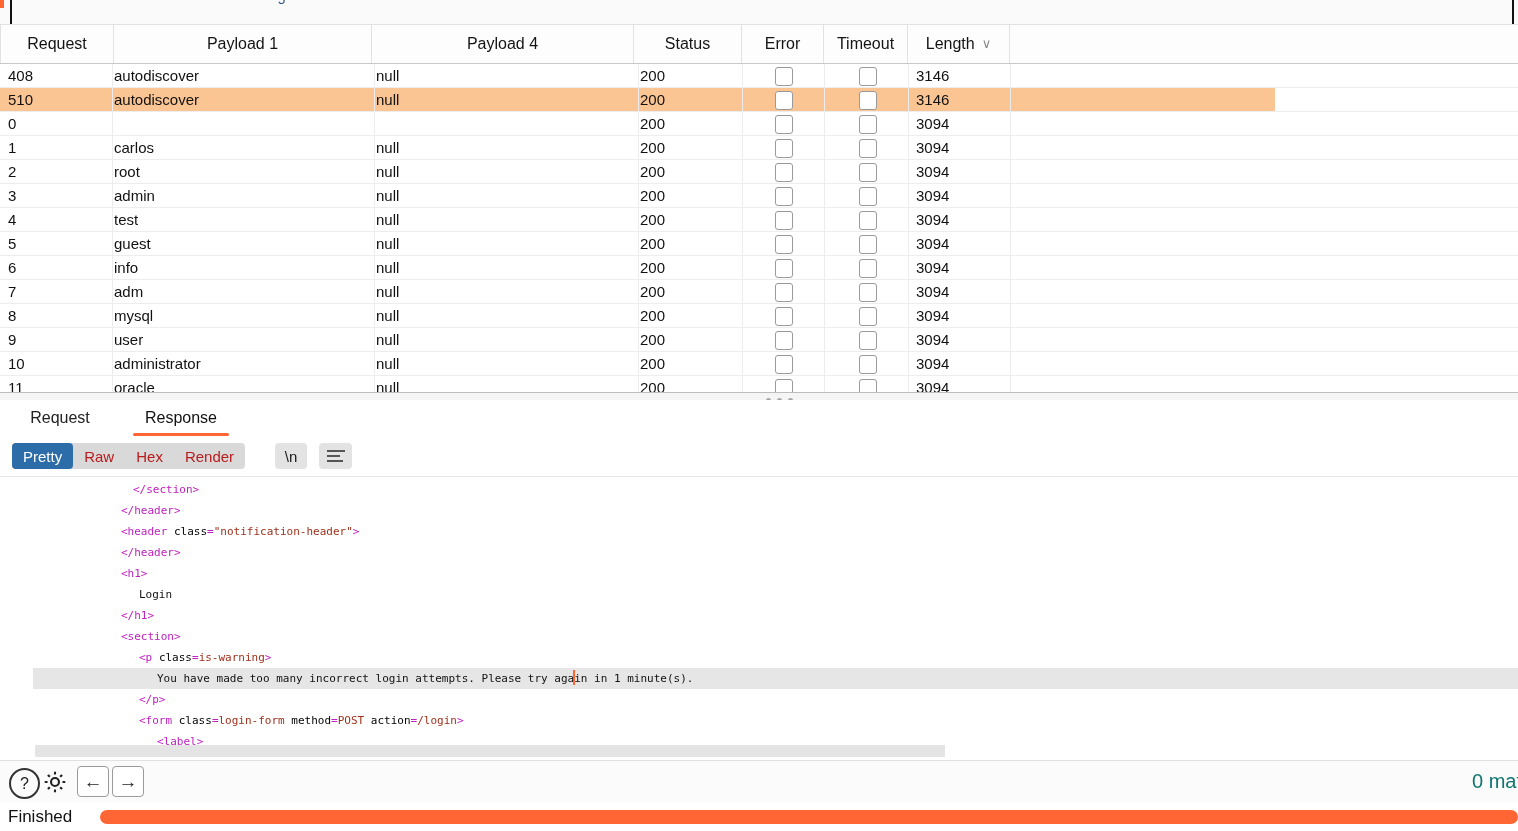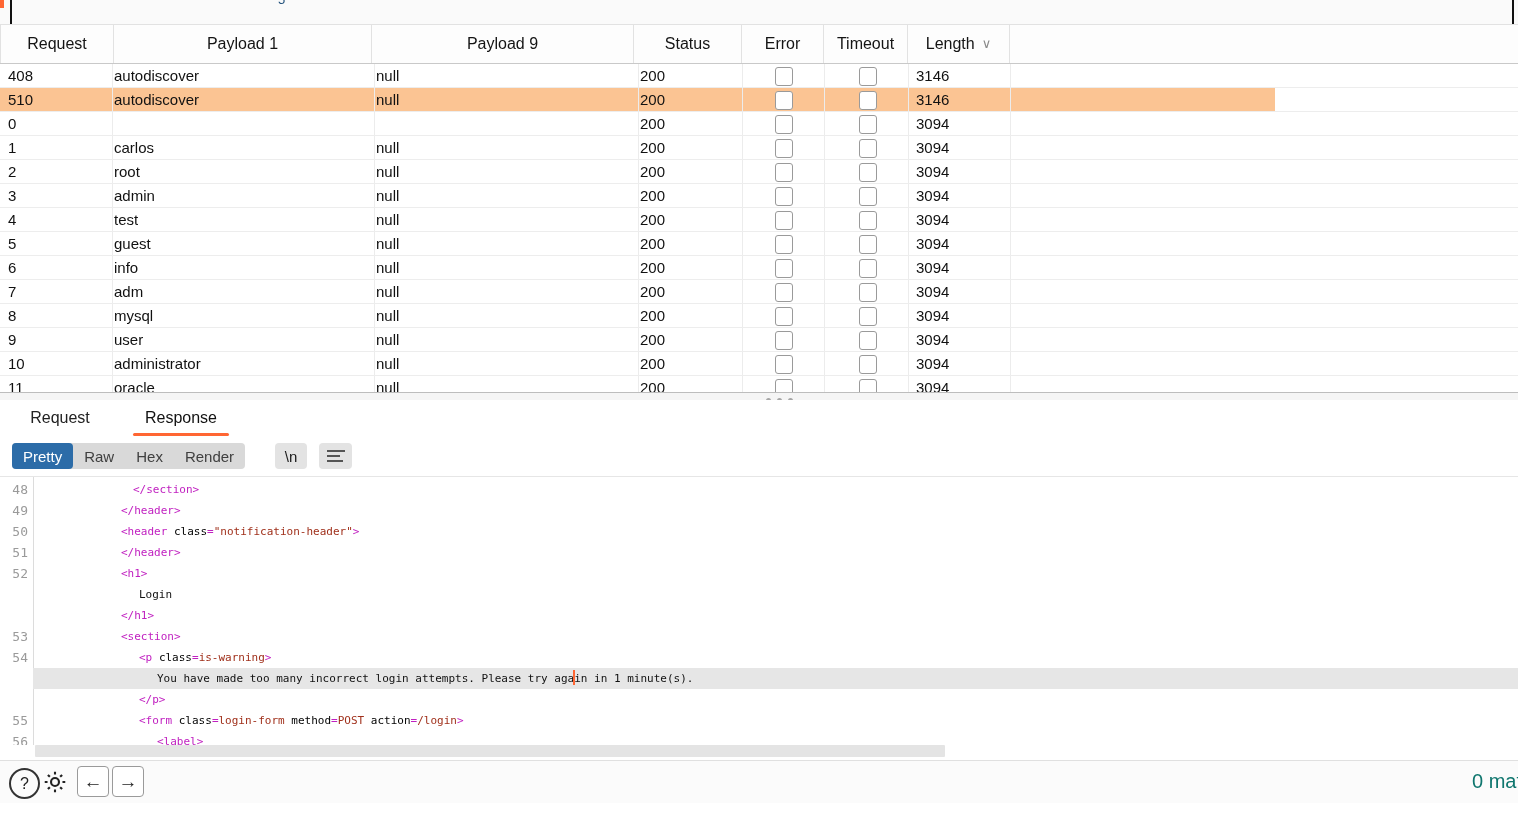--- a/index.html
+++ b/index.html
@@ -56,21 +56,21 @@
 
   
   .msg-tabs{position:absolute;left:0;top:400px;width:1518px;height:36px;background:#fff;border-bottom:1px solid #dcdcdc;}
   .mtab{position:absolute;top:0;height:36px;line-height:36px;font-size:16px;color:#222;text-align:center;}
   .mtab.active{color:#111;}
   .mtab .ul{position:absolute;left:8px;right:8px;bottom:0;height:3px;background:#ff6633;border-radius:2px;}
 
   
   .view-bar{position:absolute;left:0;top:436px;width:1518px;height:40px;background:#fff;border-bottom:1px solid #e6e6e6;}
   .segset{position:absolute;left:12px;top:443px;height:26px;background:#d9d9d9;border-radius:4px;display:flex;align-items:stretch;}
-  .seg{padding:0 11px;display:flex;align-items:center;font-size:15px;color:#404040;cursor:default;border-radius:4px;}
+  .seg{padding:0 11px;display:flex;align-items:center;font-size:15px;color:#b91c1c;cursor:default;border-radius:4px;}
   .seg.active{background:#2c6ca8;color:#fff;}
   .minibtn{position:absolute;top:443px;height:26px;background:#e3e3e3;border-radius:4px;display:flex;align-items:center;justify-content:center;}
   .minibtn.nl{left:275px;width:32px;font-size:15px;color:#1a1a1a;}
   .minibtn.ham{left:319px;width:33px;}
   .ham-ico{position:relative;width:18px;height:12px;}
   .ham-ico i{position:absolute;left:0;height:2px;background:#555;}
   .ham-ico i:nth-child(1){top:0;width:18px;}
   .ham-ico i:nth-child(2){top:5px;width:13px;}
   .ham-ico i:nth-child(3){top:10px;width:16px;}
 
@@ -122,21 +122,21 @@
     <div class="top-strip-box"></div>
     <div class="top-strip-mark">5</div>
   </div>
 
   <div class="left-rail"></div>
 
   <div class="table-wrap">
     <div class="thead" id="thead">
         <div class="th first" style="left: 0px; width: 114px;"><span>Request</span></div>
         <div class="th" style="left: 114px; width: 258px;"><span>Payload 1</span></div>
-        <div class="th" style="left: 372px; width: 262px;"><span>Payload 9</span></div>
+        <div class="th" style="left: 372px; width: 262px;"><span>Payload 4</span></div>
         <div class="th" style="left: 634px; width: 108px;"><span>Status</span></div>
         <div class="th" style="left: 742px; width: 82px;"><span>Error</span></div>
         <div class="th" style="left: 824px; width: 84px;"><span>Timeout</span></div>
         <div class="th" style="left: 908px; width: 102px;"><span>Length</span><span class="sort-chev">∨</span></div>
       </div>
     <div class="tbody" id="tbody">
         <div class="trow alt" style="top: 0px;">
           <div class="cell req">408</div>
           <div class="cell p1">autodiscover</div>
           <div class="cell p2">null</div>
@@ -407,31 +407,20 @@
   <div class="minibtn nl">\n</div>
   <div class="minibtn ham">
     <span class="ham-ico">
         <i></i>
         <i></i>
         <i></i>
       </span>
   </div>
 
   <div class="code-pane">
-    <div class="gutter" id="gutter">
-        <div class="lnum" style="top: 2px;">48</div>
-        <div class="lnum" style="top: 23px;">49</div>
-        <div class="lnum" style="top: 44px;">50</div>
-        <div class="lnum" style="top: 65px;">51</div>
-        <div class="lnum" style="top: 86px;">52</div>
-        <div class="lnum" style="top: 149px;">53</div>
-        <div class="lnum" style="top: 170px;">54</div>
-        <div class="lnum" style="top: 233px;">55</div>
-        <div class="lnum" style="top: 254px;">56</div>
-      </div>
     <div class="codebody" id="codebody">
         <div class="cline" style="top: 2px; padding-left: 100px;"><span class="tg">&lt;/section&gt;</span></div>
         <div class="cline" style="top: 23px; padding-left: 88px;"><span class="tg">&lt;/header&gt;</span></div>
         <div class="cline" style="top: 44px; padding-left: 88px;"><span class="tg">&lt;header </span><span class="at">class</span><span class="tg">=</span><span class="vl">"notification-header"</span><span class="tg">&gt;</span></div>
         <div class="cline" style="top: 65px; padding-left: 88px;"><span class="tg">&lt;/header&gt;</span></div>
         <div class="cline" style="top: 86px; padding-left: 88px;"><span class="tg">&lt;h1&gt;</span></div>
         <div class="cline" style="top: 107px; padding-left: 106px;"><span class="tx">Login</span></div>
         <div class="cline" style="top: 128px; padding-left: 88px;"><span class="tg">&lt;/h1&gt;</span></div>
         <div class="cline" style="top: 149px; padding-left: 88px;"><span class="tg">&lt;section&gt;</span></div>
         <div class="cline" style="top: 170px; padding-left: 106px;"><span class="tg">&lt;p </span><span class="at">class</span><span class="tg">=</span><span class="vl">is-warning</span><span class="tg">&gt;</span></div>
@@ -452,14 +441,18 @@
     </svg>
   </div>
   <div class="navbtn back">
     <span>←</span>
   </div>
   <div class="navbtn fwd">
     <span>→</span>
   </div>
   <div class="matches">0 match</div>
 
+  <div class="statusbar">
+    <div class="st-text">Finished</div>
+    <div class="progress"></div>
+  </div>
 
 </div>
 
 </body></html>

